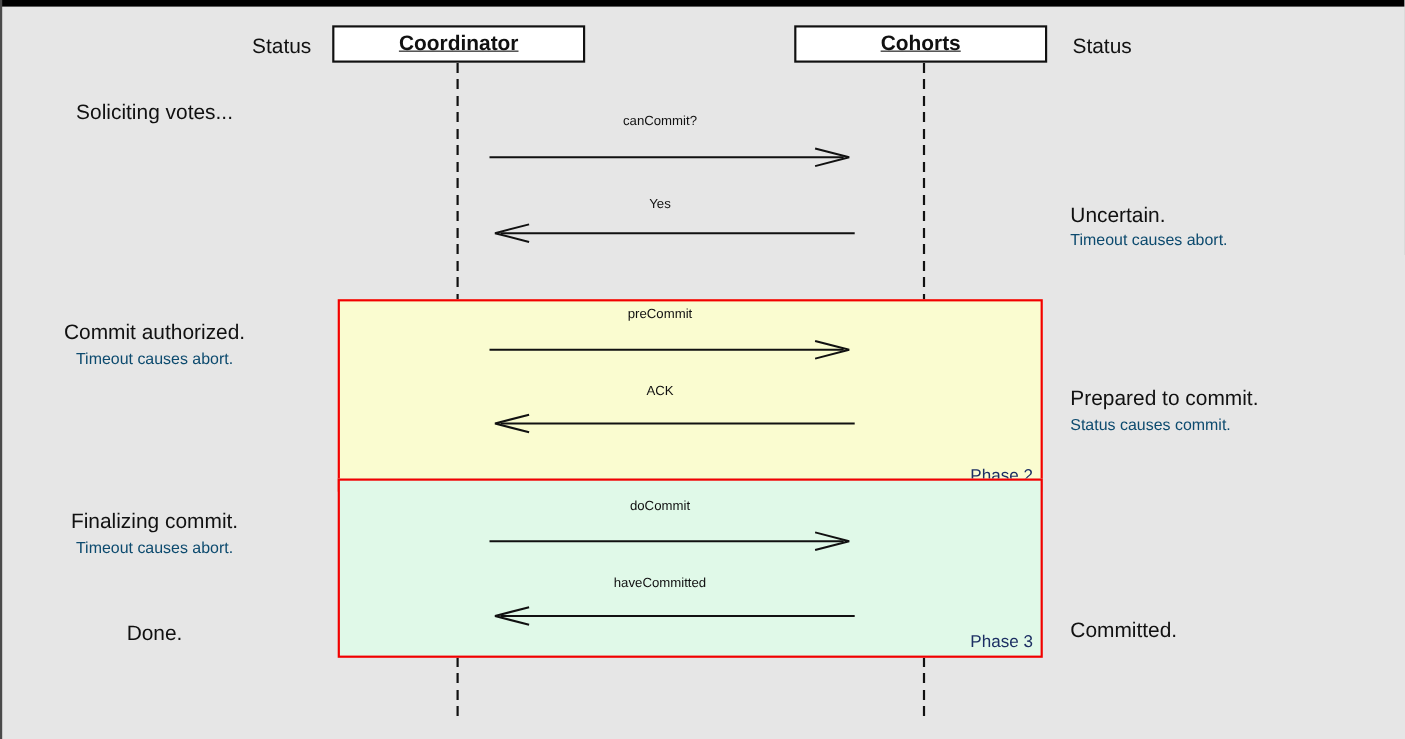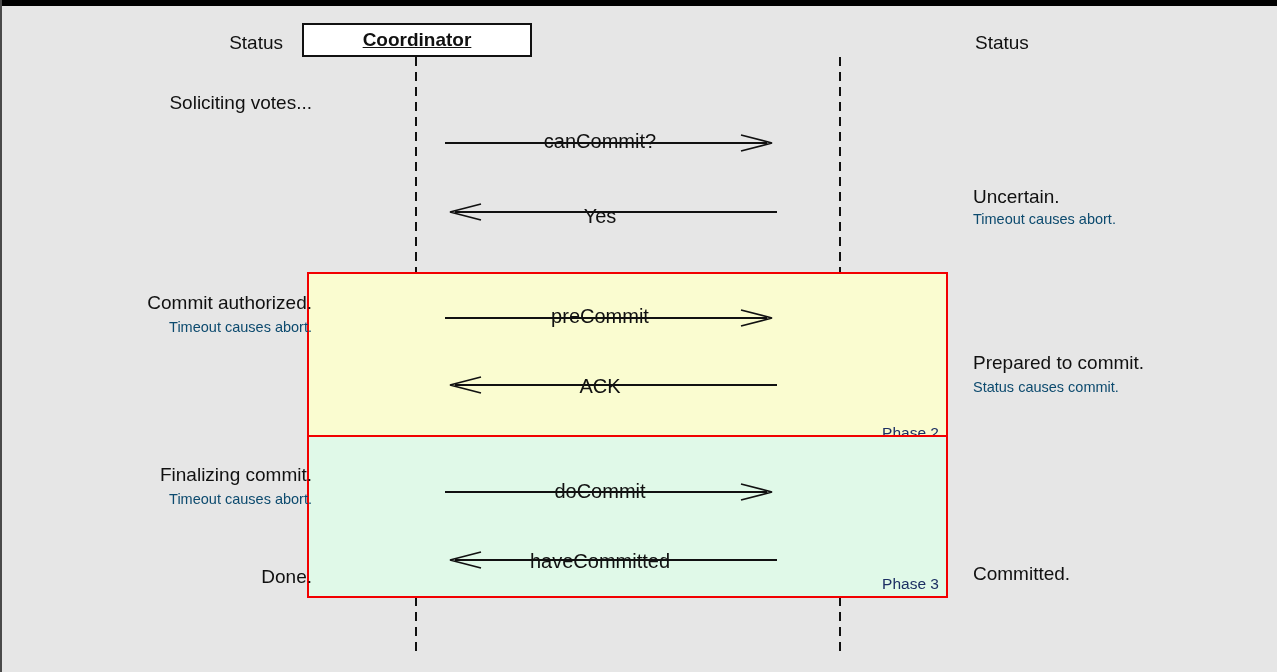--- a/index.html
+++ b/index.html
@@ -39,39 +39,42 @@
   .phase-box.p1 { top:84px;  height:162px; }
   .phase-box.p2 { top:272px; height:175px; }
   .phase-box.p3 { top:435px; height:163px;text-align:right; }
   .phase-badge {
     position:absolute; right:7px; bottom:3px;
     font-size:15.5px; color:#1c2f63;
   }
 
   .msg-label {
     position:absolute; left:450px; width:300px; text-align:center;
-    font-size:20px; color:#111;margin-top:27px;
+    font-size:12px; color:#111;
   }
   .arrow { position:absolute; left:441px; width:340px; height:24px; }
 
   .side-label { position:absolute; font-size:19px; color:#111; }
   .side-label.small { font-size:14.5px; color:#0c4a6e; }
-  .side-label.leftcol { left:0; width:281px; text-align:right;padding-left:31px; }
+  .side-label.leftcol { left:0; width:281px; text-align:center; }
   .side-label.rightcol { left:973px; text-align:left; }
 </style>
 </head>
 <body>
 
 <div class="canvas">
   <div class="top-bar"></div>
   <div class="left-edge"></div>
 
   <div class="status-header left">Status</div>
   <div class="actor-box coordinator">
     <span>Coordinator</span>
+  </div>
+  <div class="actor-box cohorts">
+    <span>Cohorts</span>
   </div>
   <div class="status-header right">Status</div>
 
   <div class="lifeline coordinator"></div>
   <div class="lifeline cohorts"></div>
 
   <div class="msg-label" style="top:103px">canCommit?</div>
   <svg class="arrow" style="top:131px" viewBox="0 0 340 24">
     <line x1="4" y1="12" x2="326" y2="12" stroke="#111" stroke-width="1.8"></line>
     <polyline points="300,4 331,12 300,20" stroke="#111" stroke-width="1.8" fill="none"></polyline>

